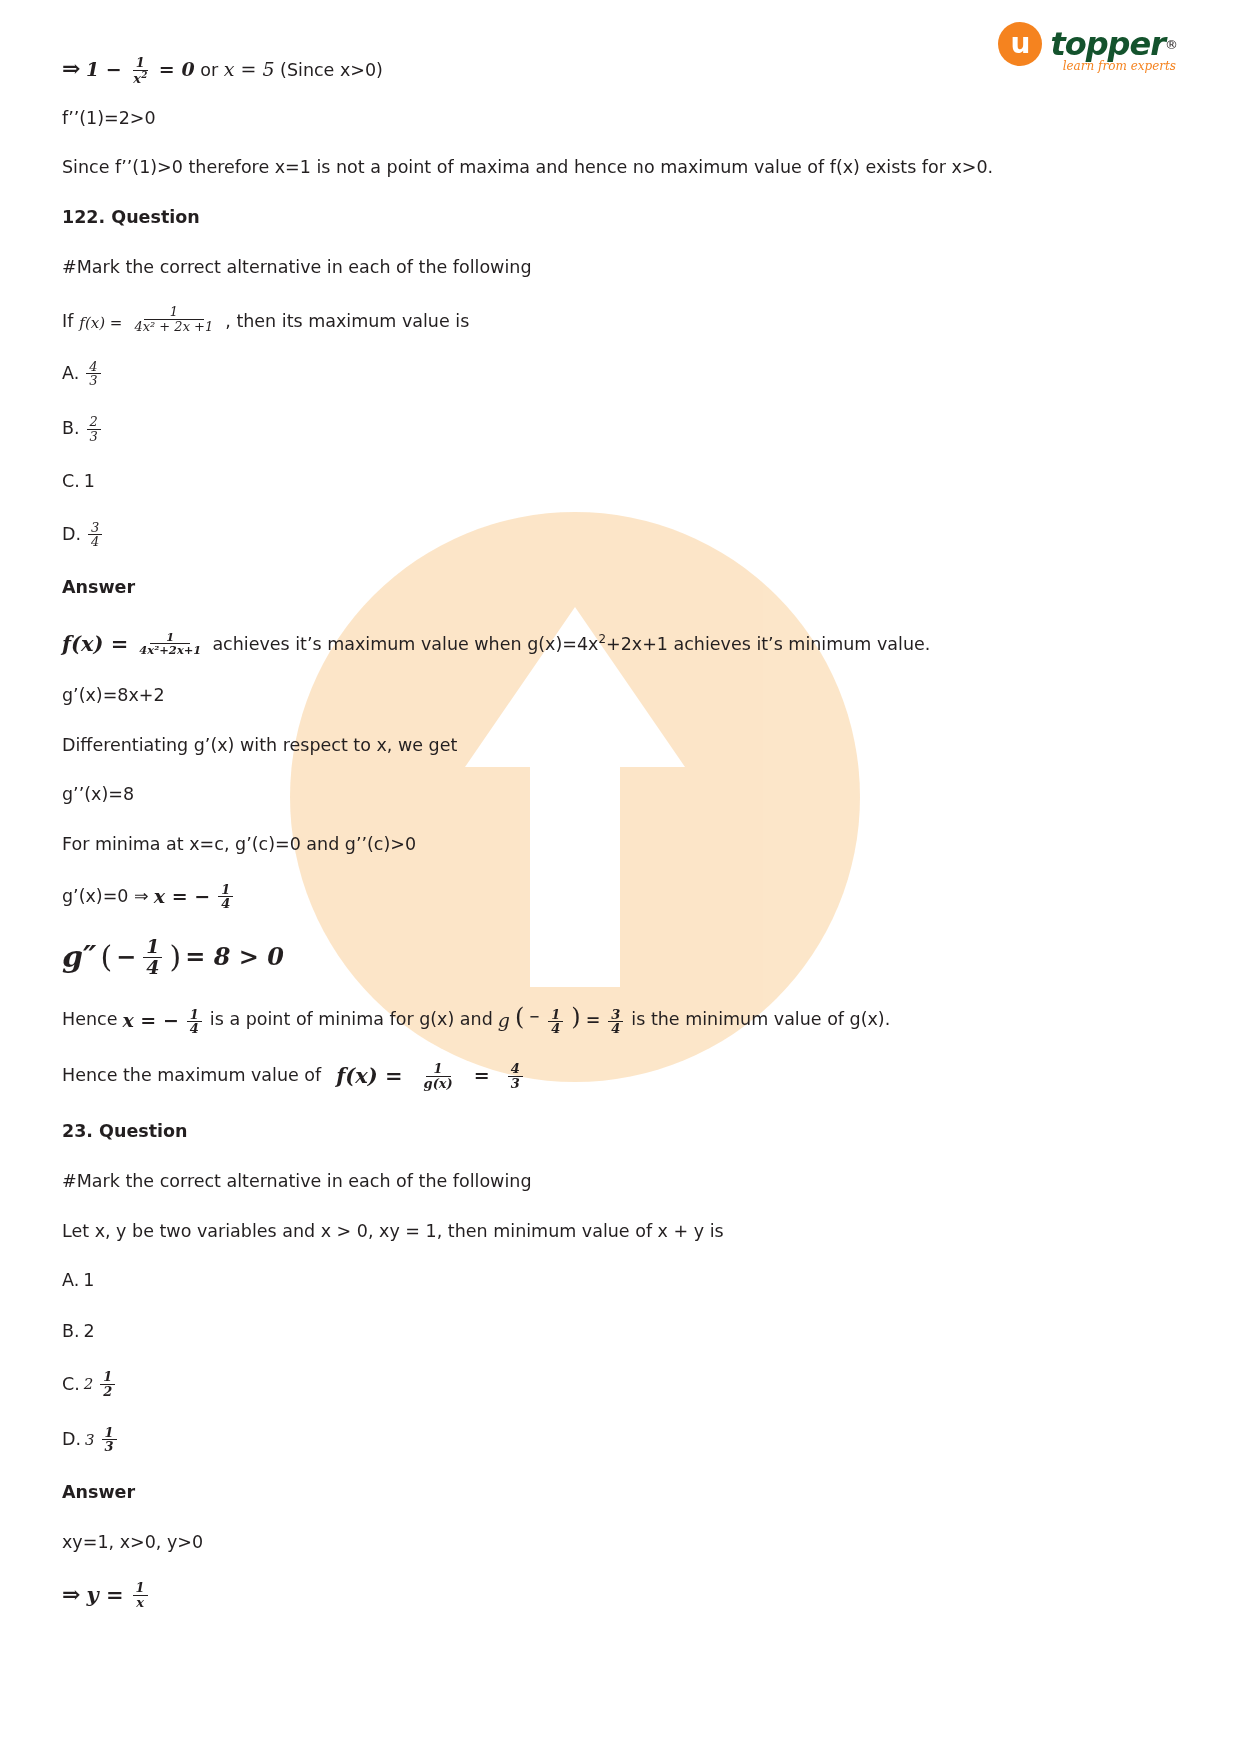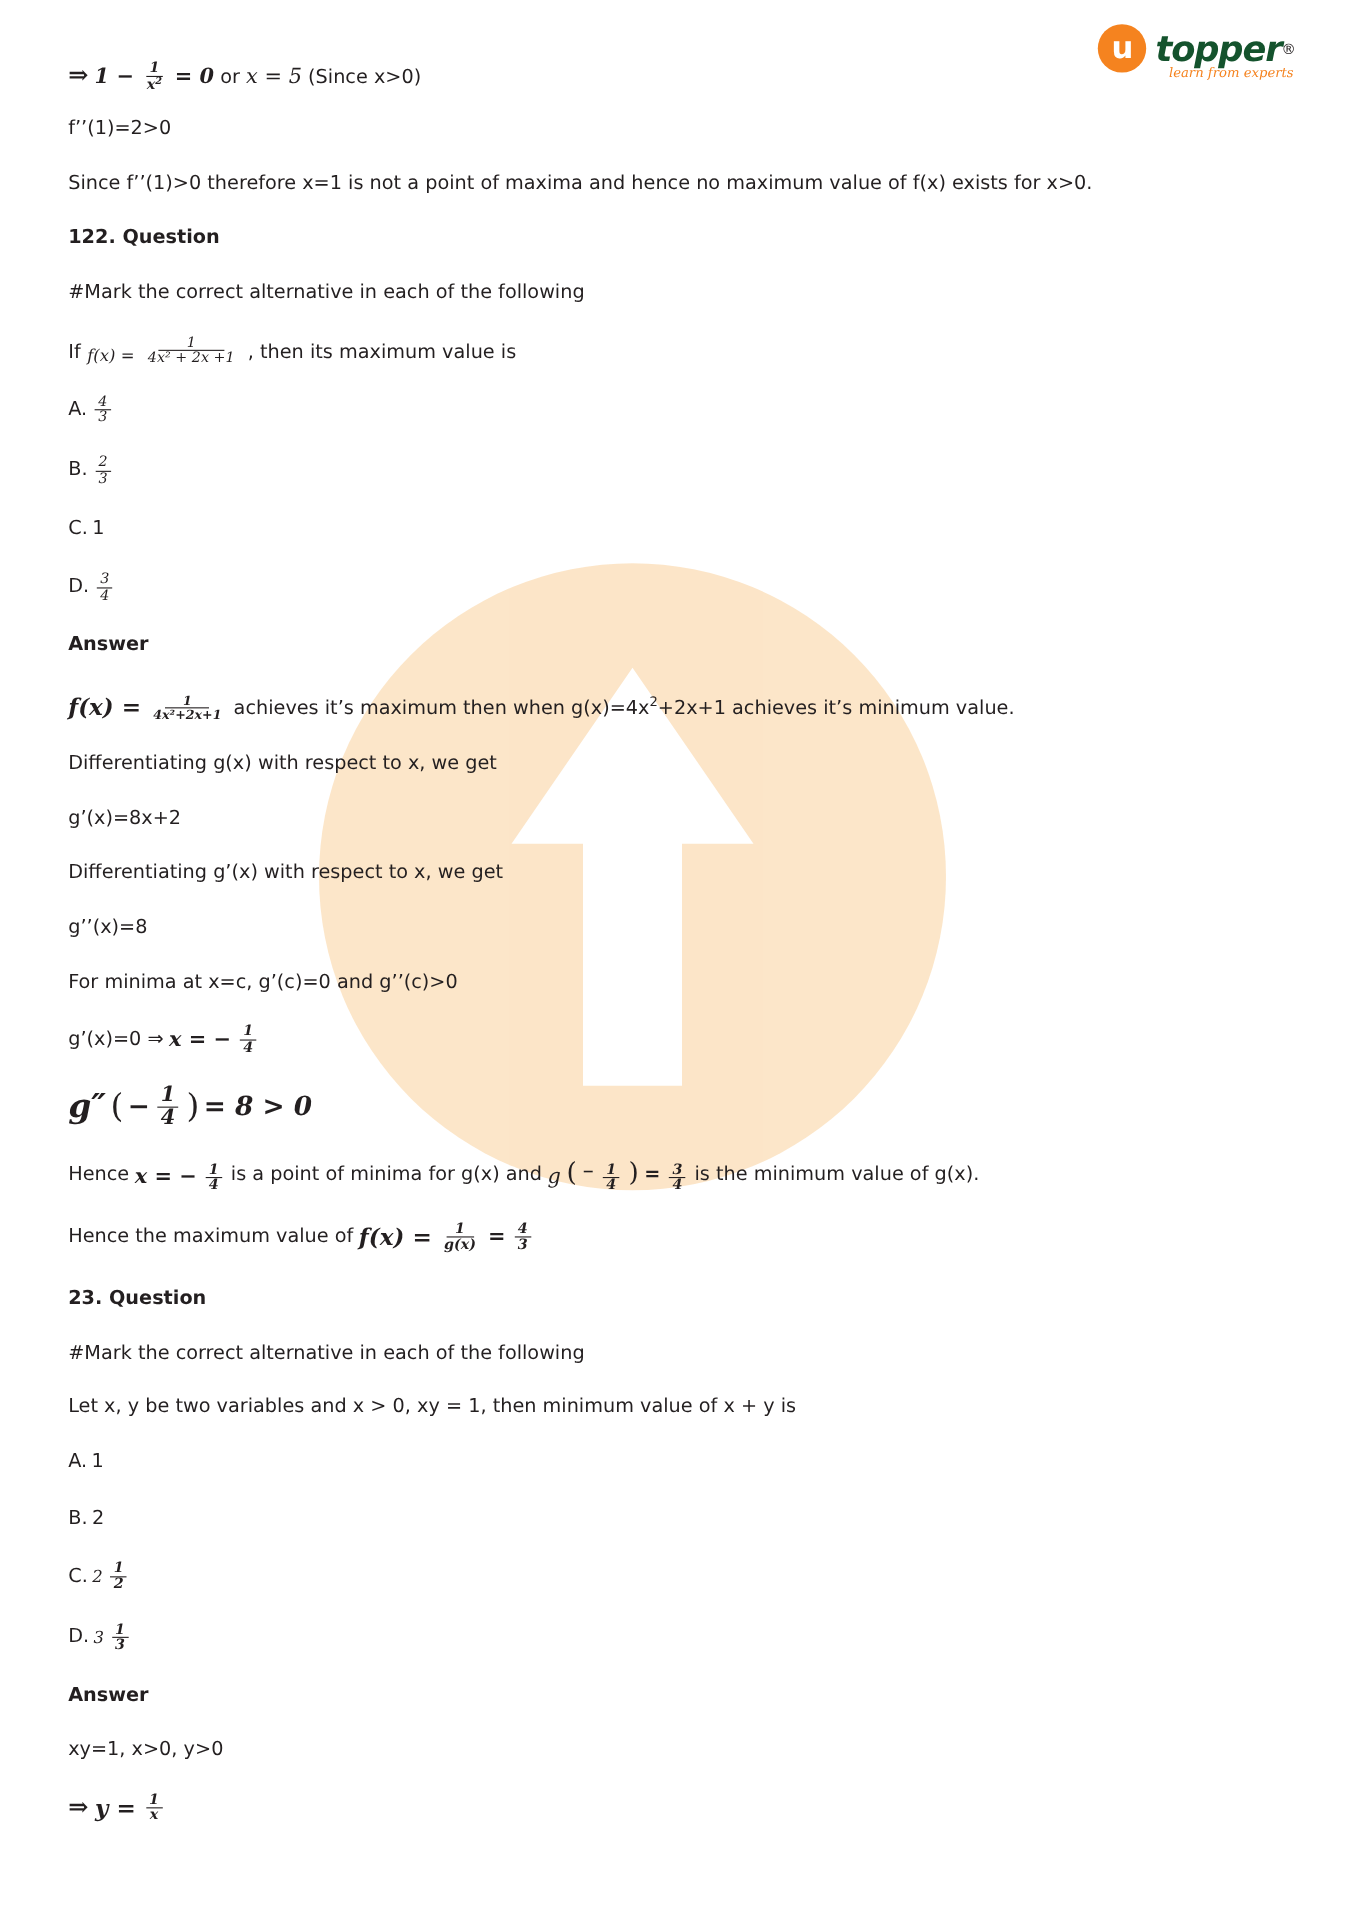--- a/index.html
+++ b/index.html
@@ -218,24 +218,23 @@
     </div>
 
     <div class="heading" style="margin-bottom:30px;">Answer</div>
 
     <div class="line" style="display:flex;align-items:center;gap:5px;">
       <span class="mb" style="font-size:21px;">f(x) =</span>
       <span class="frac f-xs">
         <span class="num mb" style="padding:0 16px;">1</span>
         <span class="den mb">4x²+2x+1</span>
       </span>
-      <span><span>achieves it’s maximum then when g(x)=4x</span><sup>2</sup><span>+2x+1 achieves it’s minimum value.</span></span>
-    </div>
-
-    <div class="line">Differentiating g(x) with respect to x, we get</div>
+      <span><span>achieves it’s maximum value when g(x)=4x</span><sup>2</sup><span>+2x+1 achieves it’s minimum value.</span></span>
+    </div>
+
     <div class="line">g’(x)=8x+2</div>
     <div class="line">Differentiating g’(x) with respect to x, we get</div>
     <div class="line">g’’(x)=8</div>
     <div class="line">For minima at x=c, g’(c)=0 and g’’(c)&gt;0</div>
 
     <div class="line" style="display:flex;align-items:center;gap:5px;">
       <span>g’(x)=0 ⇒</span>
       <span class="mb" style="font-size:19px;">x = −</span>
       <span class="frac f-sm">
         <span class="num mb">1</span>
@@ -272,21 +271,21 @@
       </span>
       <span class="paren-big" style="font-size:24px;">)</span>
       <span class="mb">=</span>
       <span class="frac f-sm">
         <span class="num mb">3</span>
         <span class="den mb">4</span>
       </span>
       <span>is the minimum value of g(x).</span>
     </div>
 
-    <div class="line" style="display:flex;align-items:center;gap:5px;margin-bottom:30px;">
+    <div class="line" style="display:flex;align-items:center;gap:15px;margin-bottom:30px;">
       <span>Hence the maximum value of</span>
       <span class="mb" style="font-size:21px;">f(x) =</span>
       <span class="frac f-sm">
         <span class="num mb" style="padding:0 8px;">1</span>
         <span class="den mb">g(x)</span>
       </span>
       <span class="mb" style="font-size:19px;">=</span>
       <span class="frac f-sm">
         <span class="num mb">4</span>
         <span class="den mb">3</span>

